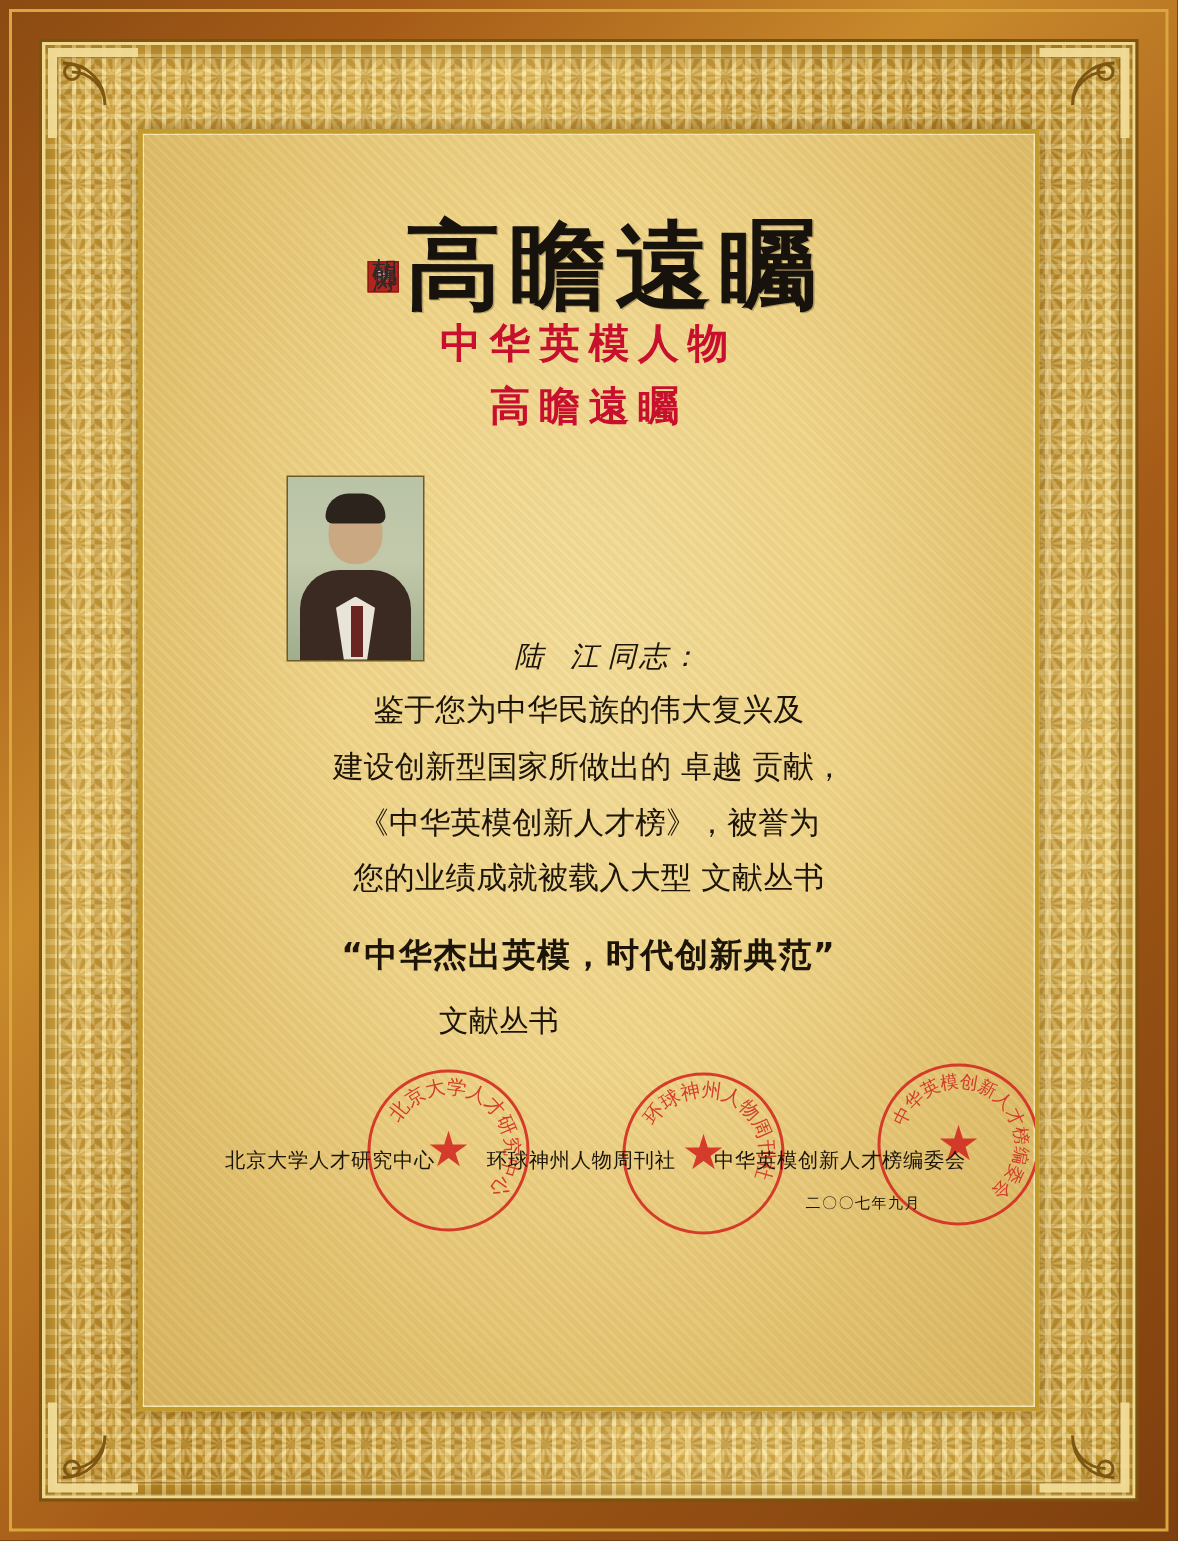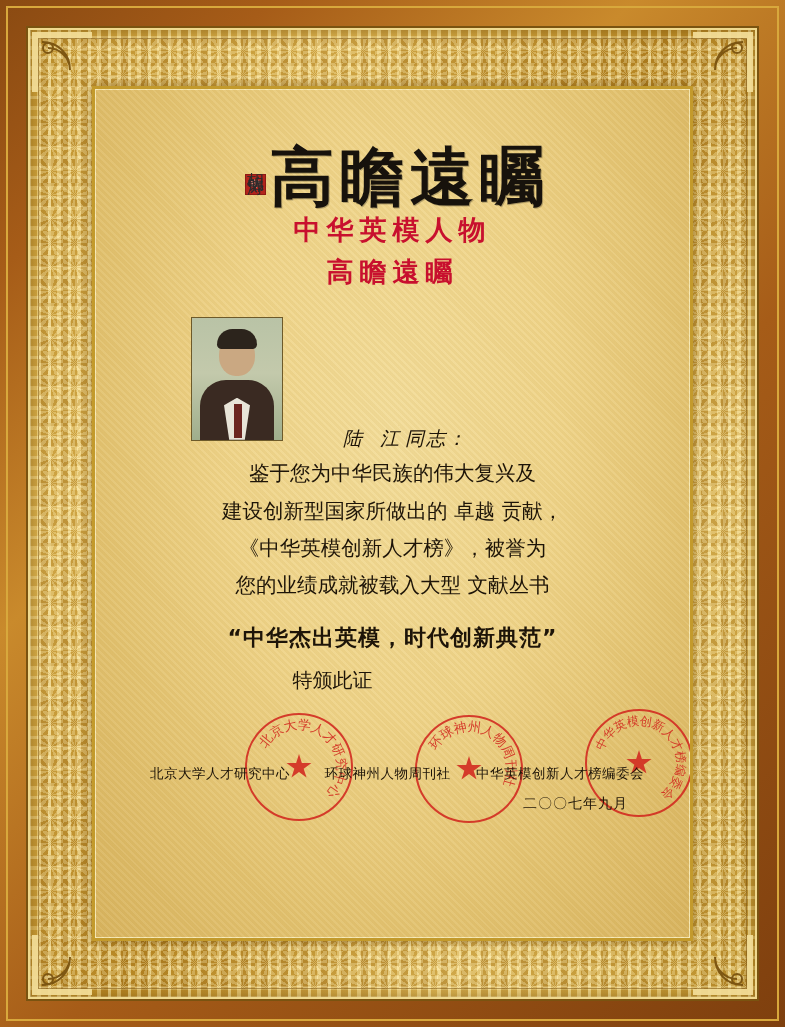--- a/index.html
+++ b/index.html
@@ -149,21 +149,21 @@
   .org-line{
     position:absolute;left:0;right:0;top:52px;text-align:center;
     font-size:13.5px;color:#1d1408;letter-spacing:.5px;
     font-family:"DejaVu Sans","Liberation Sans",sans-serif;
   }
   .org-line span{display:inline-block;}
   .org-a{width:165px;}
   .org-b{width:170px;}
   .org-c{width:175px;}
   .date-line{
-    position:absolute;right:62px;top:82px;font-size:14px;color:#1d1408;letter-spacing:1px;
+    position:absolute;right:76px;top:82px;font-size:10px;color:#1d1408;letter-spacing:1px;
   }
 </style>
 </head>
 <body>
 
 <div id="cert">
   <div class="frame-outer"></div>
   <div class="band"></div>
 
   <div class="corner c-tl">
@@ -222,21 +222,21 @@
 
         <div class="text-block">
           <div class="line-recipient">
             <span class="name">陆 江</span><span>同志：</span>
           </div>
           <div class="l-indent">鉴于您为中华民族的伟大复兴及</div>
           <div class="l-indent">建设创新型国家所做出的 卓越 贡献，</div>
           <div class="l-indent">《中华英模创新人才榜》，被誉为</div>
           <div class="l-indent">您的业绩成就被载入大型 文献丛书</div>
           <div class="l-quote">“中华杰出英模，时代创新典范”</div>
-          <div class="l-final">特颁此证</div>
+          <div class="l-final">文献丛书</div>
         </div>
       </div>
 
       <div class="seals">
         <div class="seal seal1">
 
           <svg viewBox="0 0 104 104" style="position:absolute;inset:0;width:100%;height:100%">
             <defs>
                 <path id="p1" d="M52,52 m-38,0 a38,38 0 1,1 76,0 a38,38 0 1,1 -76,0"></path>
               </defs>

